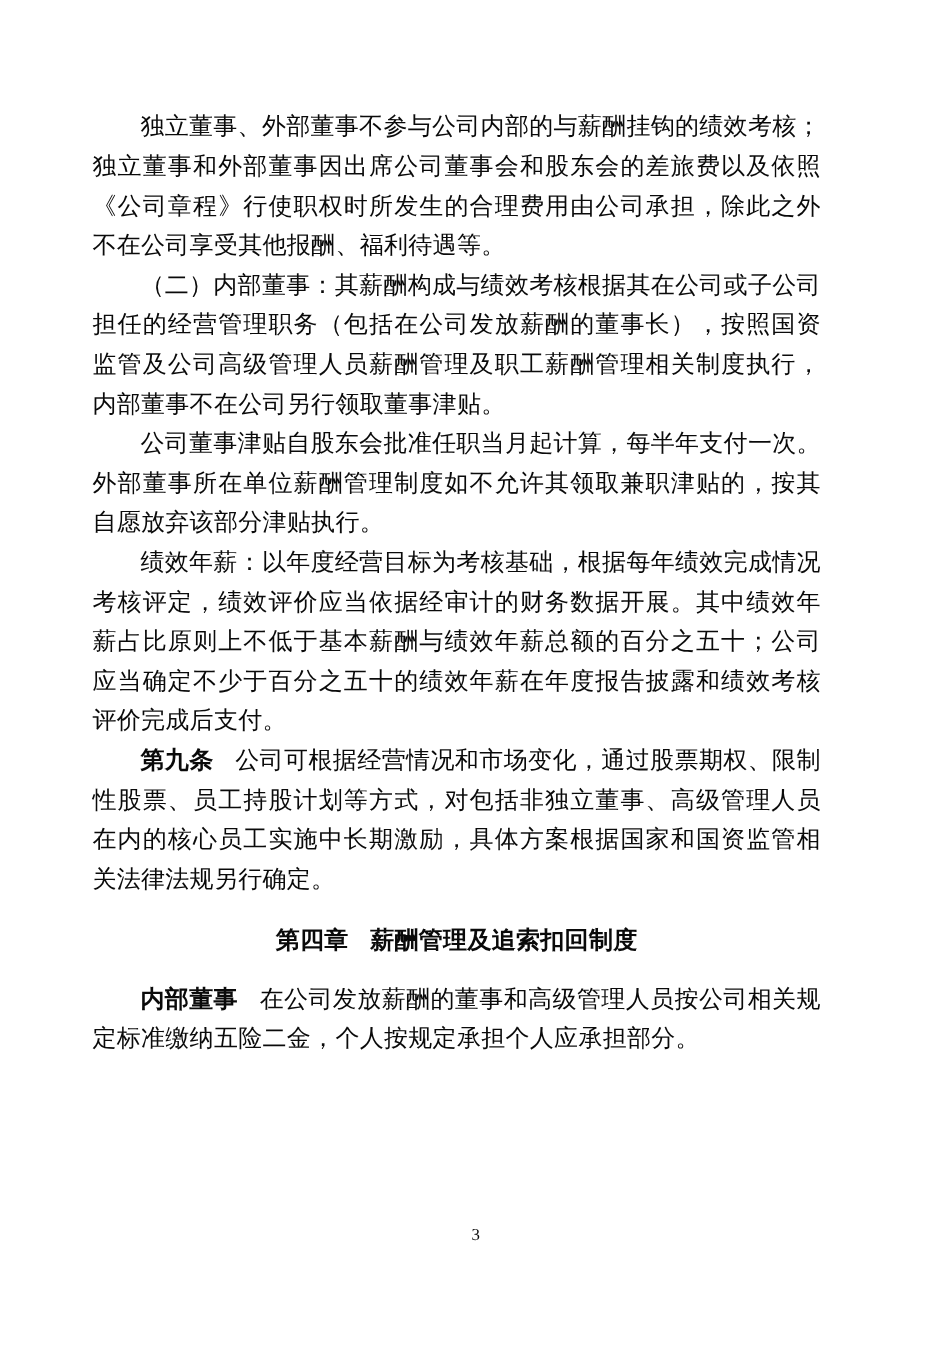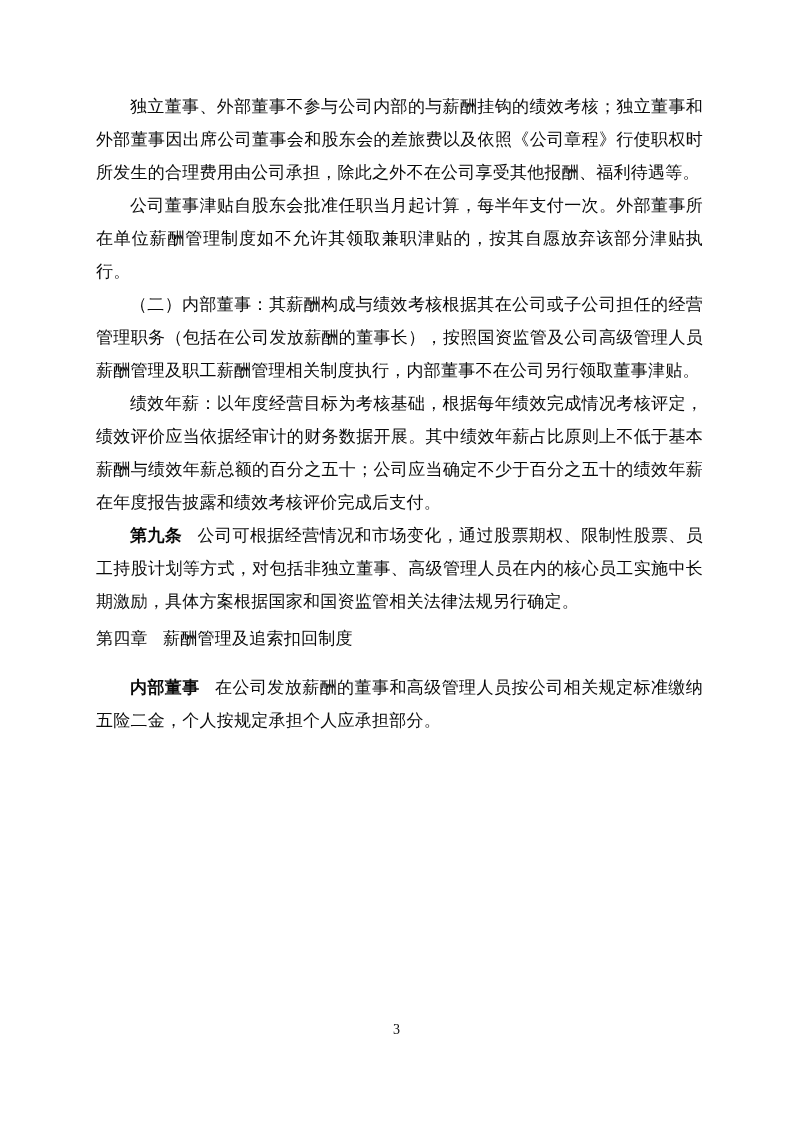--- a/index.html
+++ b/index.html
@@ -11,42 +11,43 @@
     position: relative;
     width: 793px;
     height: 1122px;
     background: #ffffff;
     overflow: hidden;
     font-family: "Liberation Serif", "DejaVu Serif", serif;
     color: #0a0a0a;
   }
   .content {
     position: absolute;
-    left: 96px;
+    left: 77px;
     top: 90px;
     width: 607px;
-    font-size: 17px;
+    font-size: 20px;
     line-height: 33px;
     letter-spacing: 0.25px;
     text-align: justify;
   }
   .content p {
     margin: 0;
     padding: 0;
     text-indent: 2em;
   }
   .lead {
     font-weight: bold;
   }
   .lead:not(:empty) {
     margin-right: 0.9em;
   }
   .chapter {
-    font-weight: normal;
-    margin: 4px 0 16px 0;
+    text-align: center;
+    font-weight: bold;
+    margin: 18px 0 16px 0;
   }
   .chapter .chapter-label {
     margin-right: 0.9em;
   }
   .footer {
     position: absolute;
     left: 0;
     right: 0;
     top: 1022px;
     text-align: center;
@@ -56,23 +57,23 @@
   }
 </style>
 </head>
 <body>
 
 <div class="page">
   <div class="content">
 
     <p><b class="lead"></b><span>独立董事、外部董事不参与公司内部的与薪酬挂钩的绩效考核；独立董事和外部董事因出席公司董事会和股东会的差旅费以及依照《公司章程》行使职权时所发生的合理费用由公司承担，除此之外不在公司享受其他报酬、福利待遇等。</span></p>
 
+    <p><b class="lead"></b><span>（二）内部董事：其薪酬构成与绩效考核根据其在公司或子公司担任的经营管理职务（包括在公司发放薪酬的董事长），按照国资监管及公司高级管理人员薪酬管理及职工薪酬管理相关制度执行，内部董事不在公司另行领取董事津贴。</span></p>
+
     <p><b class="lead"></b><span>公司董事津贴自股东会批准任职当月起计算，每半年支付一次。外部董事所在单位薪酬管理制度如不允许其领取兼职津贴的，按其自愿放弃该部分津贴执行。</span></p>
-
-    <p><b class="lead"></b><span>（二）内部董事：其薪酬构成与绩效考核根据其在公司或子公司担任的经营管理职务（包括在公司发放薪酬的董事长），按照国资监管及公司高级管理人员薪酬管理及职工薪酬管理相关制度执行，内部董事不在公司另行领取董事津贴。</span></p>
 
 
 
 
     <p><b class="lead"></b><span>绩效年薪：以年度经营目标为考核基础，根据每年绩效完成情况考核评定，绩效评价应当依据经审计的财务数据开展。其中绩效年薪占比原则上不低于基本薪酬与绩效年薪总额的百分之五十；公司应当确定不少于百分之五十的绩效年薪在年度报告披露和绩效考核评价完成后支付。</span></p>
 
 
     <p><b class="lead">第九条</b><span>公司可根据经营情况和市场变化，通过股票期权、限制性股票、员工持股计划等方式，对包括非独立董事、高级管理人员在内的核心员工实施中长期激励，具体方案根据国家和国资监管相关法律法规另行确定。</span></p>
 
     <div class="chapter"><span class="chapter-label">第四章</span><span>薪酬管理及追索扣回制度</span></div>

